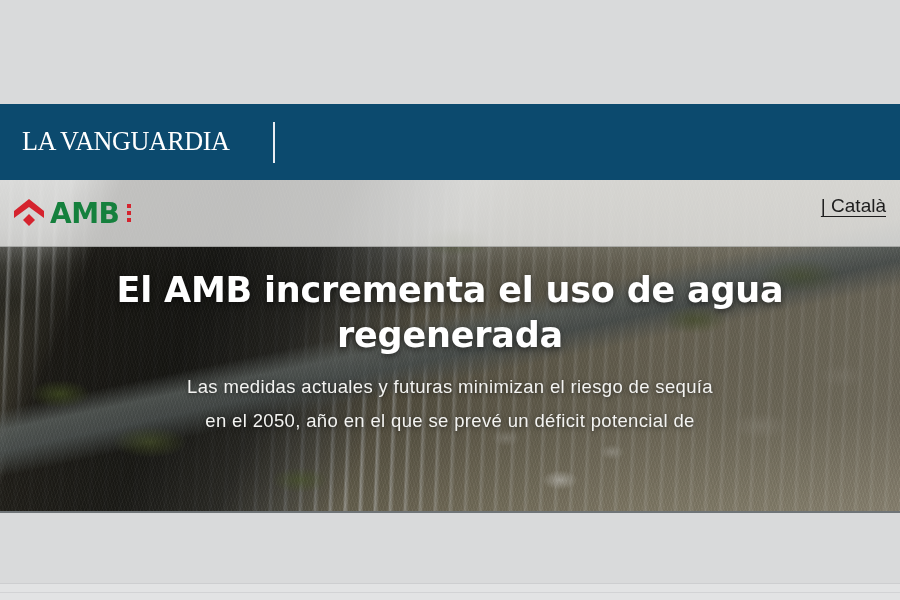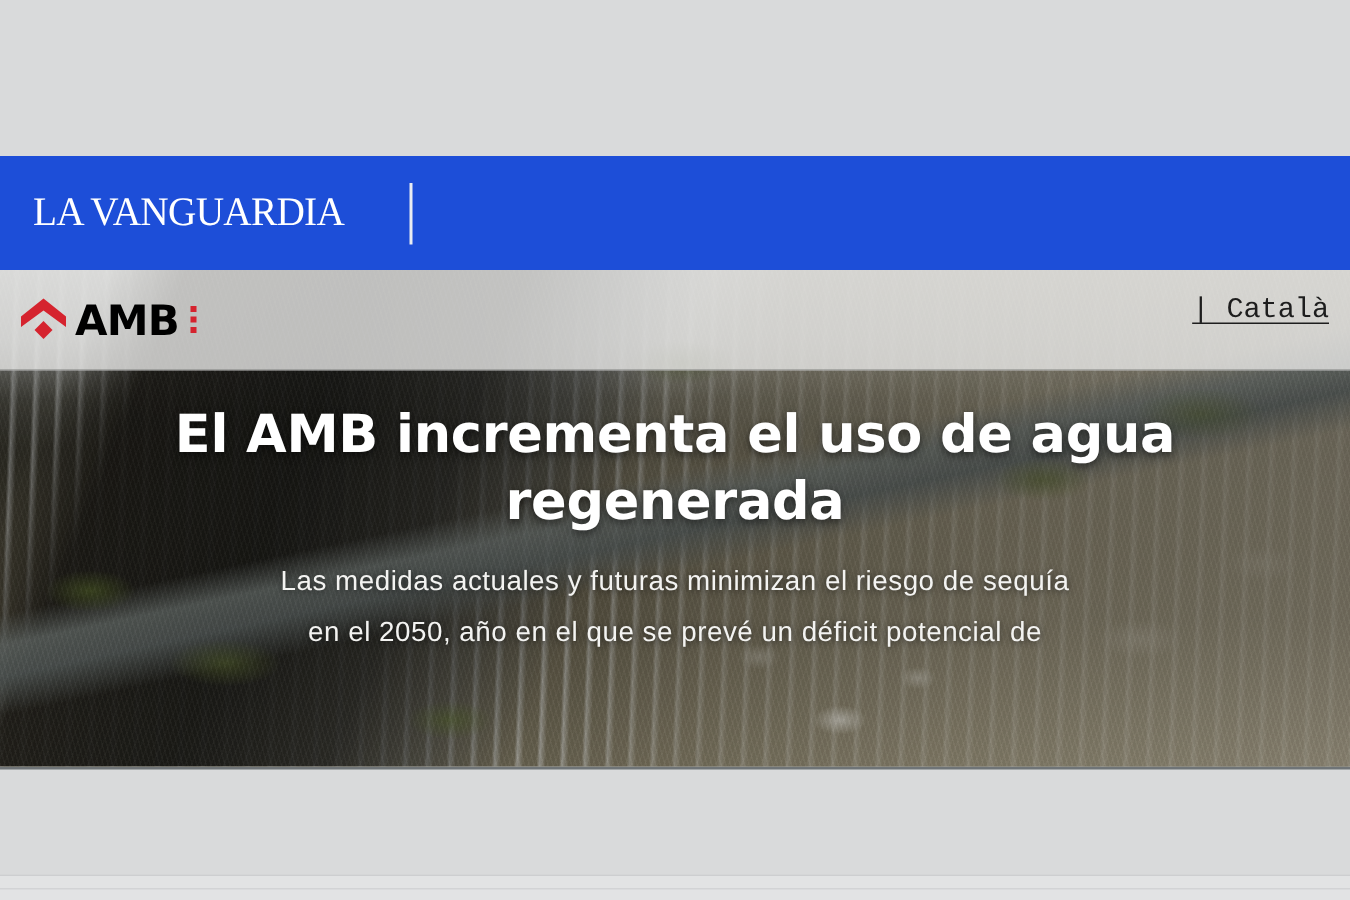--- a/index.html
+++ b/index.html
@@ -21,21 +21,21 @@
 
   
   .top-gutter {
     position:absolute; left:0; top:0; width:900px; height:104px;
     background:#d9dadb;
   }
 
   
   .lv-header {
     position:absolute; left:0; top:104px; width:900px; height:76px;
-    background:#1d4ed8;
+    background:#0c4a6e;
     z-index:5;
   }
   .lv-masthead {
     position:absolute; left:22px; top:22px;
     font-family:"Liberation Serif", "DejaVu Serif", serif;
     font-size:27px;
     font-weight:400;
     letter-spacing:-0.5px;
     color:#ffffff;
     white-space:nowrap;
@@ -170,35 +170,35 @@
     z-index:4;
   }
   .amb-logo {
     position:absolute; left:12px; top:12px;
     display:flex; align-items:center; height:42px;
   }
   .amb-mark { width:34px; height:34px; display:block; }
   .amb-word {
     font-family:"DejaVu Sans", sans-serif;
     font-size:28px; font-weight:700; letter-spacing:-0.5px;
-    color:#000000;
+    color:#15803d;
     margin-left:4px;
   }
   .amb-dots {
     display:flex; flex-direction:column; gap:3px;
     margin-left:8px; margin-right:8px;
   }
   .amb-dots i { display:block; width:4px; height:4px; background:#d5232e; }
   .amb-sub {
     font-family:"DejaVu Sans", sans-serif;
     font-size:9.5px; line-height:13px; color:#55565a;
   }
   .lang-link {
     position:absolute; right:14px; top:15px;
-    font-family:Liberation Mono, monospace;
+    font-family:Liberation Sans, sans-serif;
     font-size:19px; color:#1d1d1d;
     text-decoration:underline;
     text-underline-offset:4px;
     cursor:pointer;
     white-space:nowrap;
   }
 
   
   .below-hero {
     position:absolute; left:0; top:511px; width:900px; height:72px;

